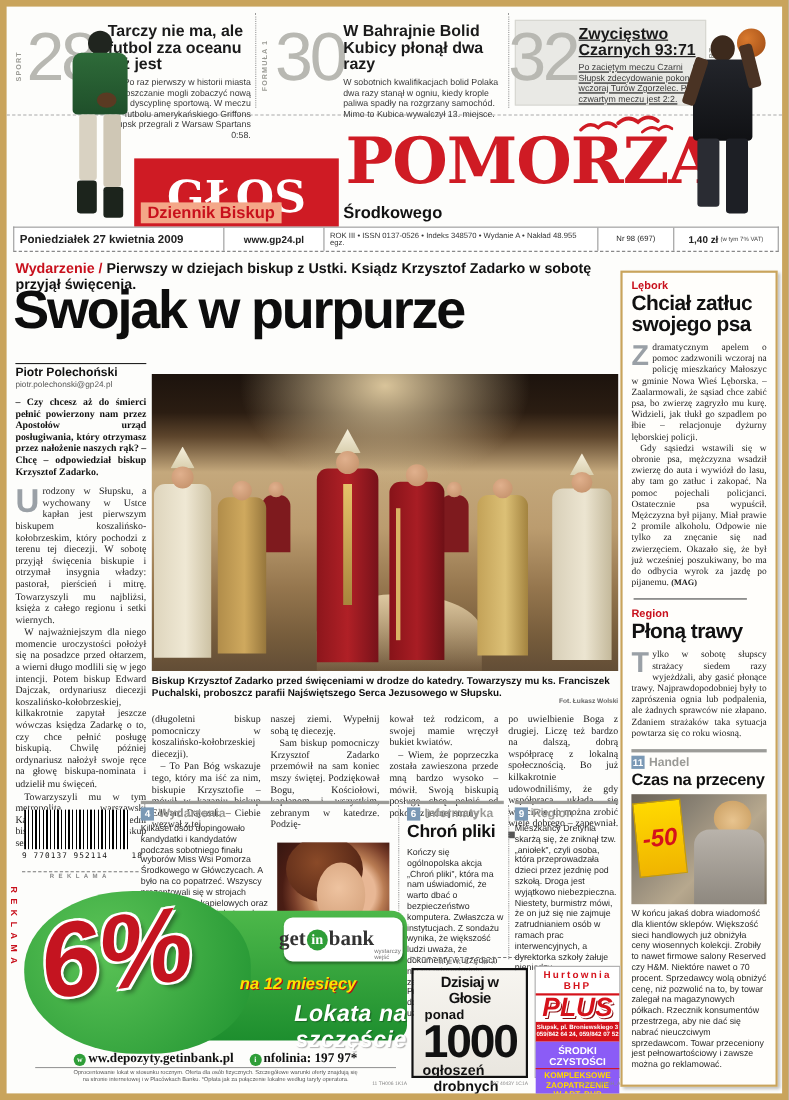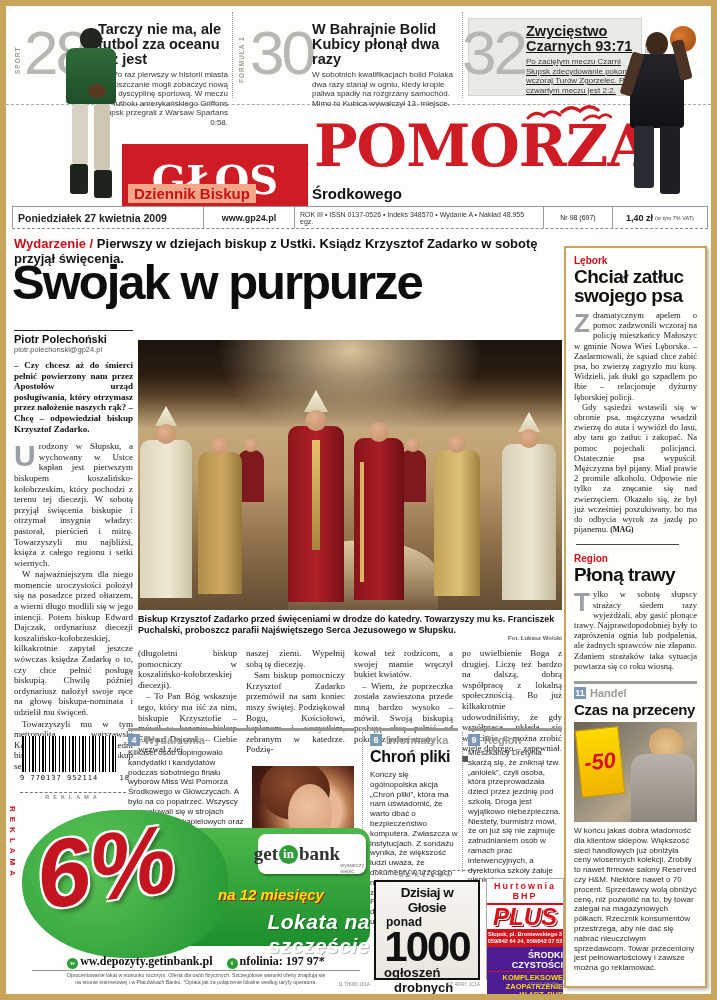--- a/index.html
+++ b/index.html
@@ -111,21 +111,21 @@
   .glos-ad .l3{font-weight:800;font-size:42px;line-height:36px;letter-spacing:-2px;}
   .glos-ad .l4{font-weight:800;font-size:13px;text-align:left;margin-left:4px;}
   .glos-ad .l5{font-weight:800;font-size:13px;text-align:left;margin-left:14px;}
   .glos-ad .l6{font-weight:800;font-size:13px;text-align:right;margin-right:2px;}
 
   
   .bhp{border:1px solid #aaa;background:#fff;box-sizing:border-box;display:flex;flex-direction:column;}
   .bhp-head{color:#d5121b;font-weight:800;font-size:9px;letter-spacing:2px;text-align:center;padding:2px 0;border-bottom:2px solid #d5121b;}
   .bhp-logo{font-style:italic;font-weight:800;font-size:24px;color:#d5121b;text-align:center;line-height:24px;text-shadow:1px 1px 0 #fff,2px 2px 0 #8c0e12;}
   .bhp-red{background:#d5121b;color:#fff;font-size:5.6px;font-weight:bold;text-align:center;line-height:7px;padding:2px 0;}
-  .bhp-blue{background:#4c1d95;text-align:right;padding:3px 0 2px 0;flex:1;}
+  .bhp-blue{background:#8b5cf6;text-align:center;padding:3px 0 2px 0;flex:1;}
   .bhp-blue .b1{color:#fff;font-weight:800;font-size:9px;border-bottom:1px solid #d5121b;display:inline-block;padding-bottom:1px;margin-bottom:2px;}
   .bhp-blue .b2{color:#ffd800;font-weight:800;font-size:7.5px;line-height:8.5px;}
 
   
   .sale-photo{background:linear-gradient(135deg,#6b6357 0%,#8a8274 30%,#b7a88e 60%,#7d7260 100%);overflow:hidden;}
   .sale-sign{position:absolute;background:linear-gradient(180deg,#ffd900,#f0b400);transform:rotate(-6deg);display:flex;align-items:center;justify-content:center;
              color:#d5121b;font-weight:800;font-style:italic;border:1px solid #c79b00;}
   .girl-photo{background:radial-gradient(circle at 62% 45%,#e8b795 0 26px,#b97c53 34px,#7a3f2a 48px,#4a1d14 70%,#2e1410 100%);overflow:hidden;}
 </style>
 </head>

